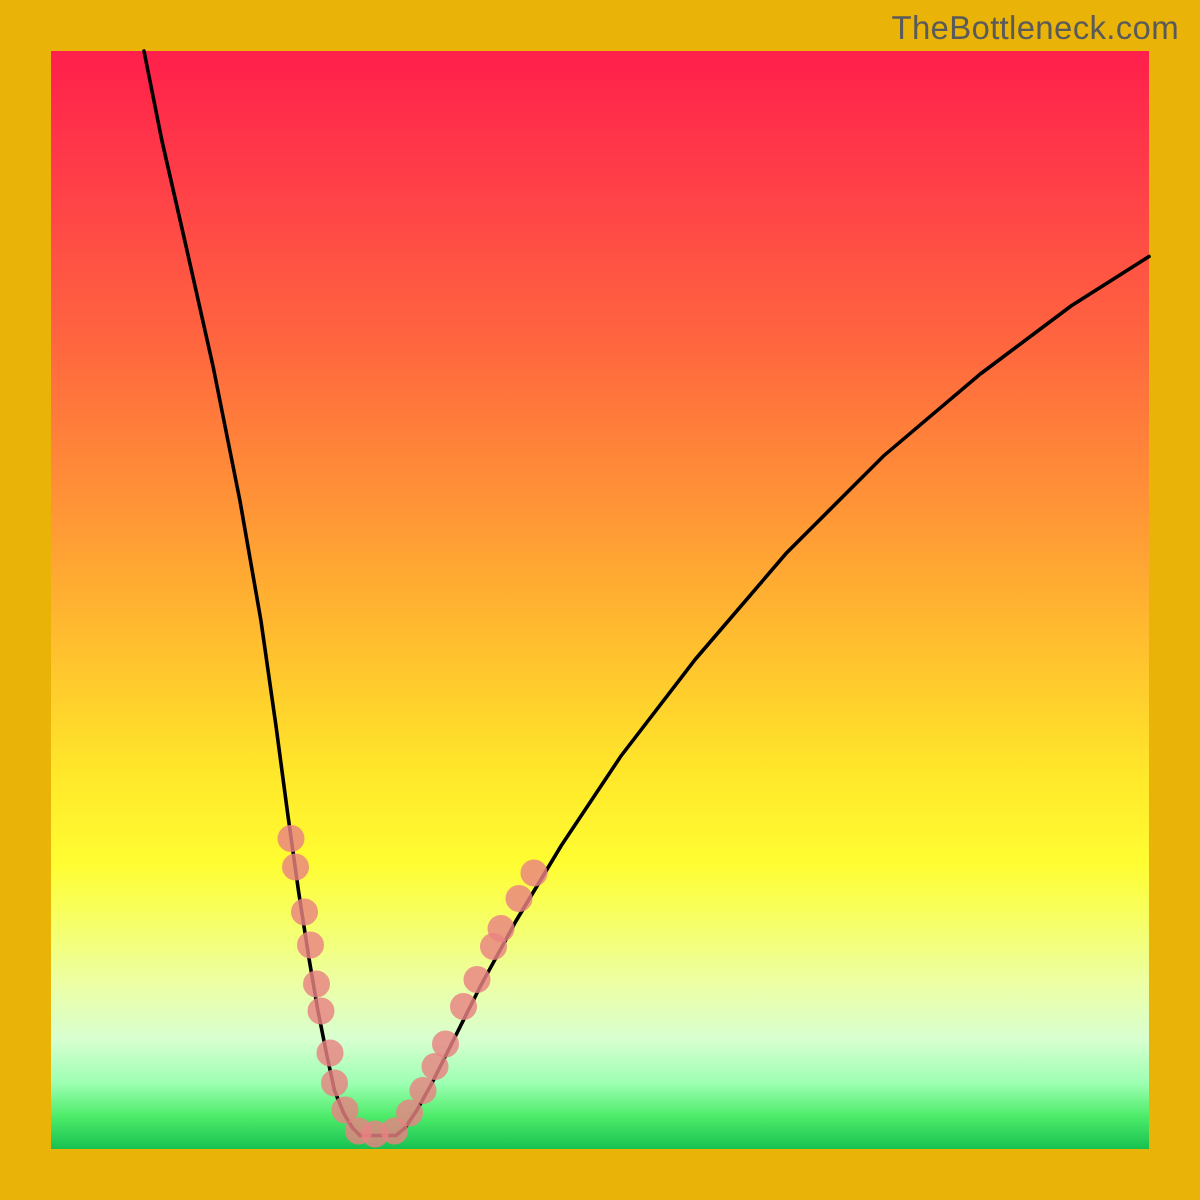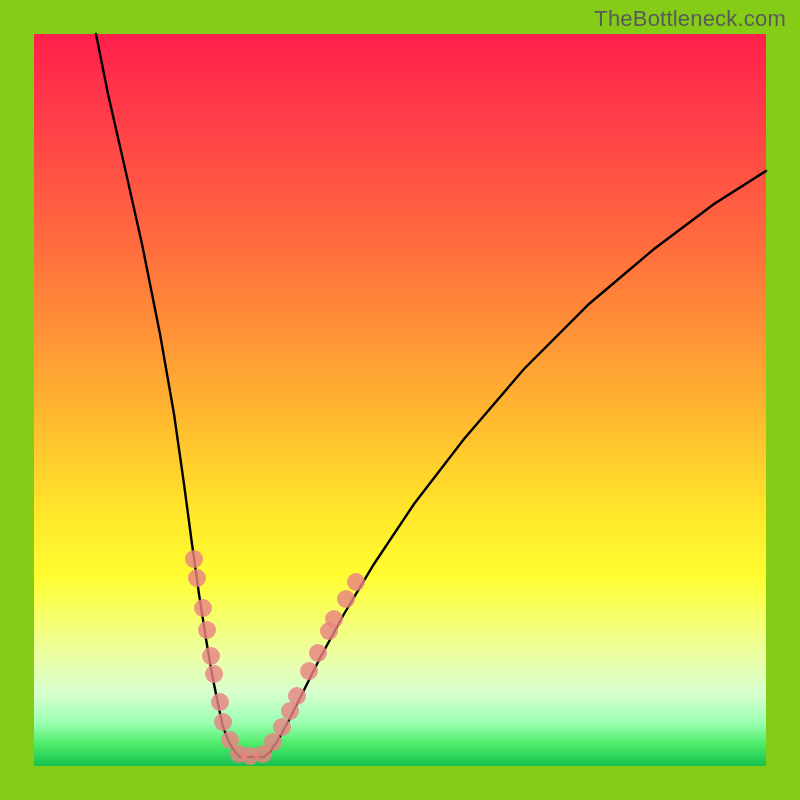--- a/index.html
+++ b/index.html
@@ -8,21 +8,21 @@
     width: 800px;
     height: 800px;
     overflow: hidden;
     background: #000;
     font-family: Arial, Helvetica, sans-serif;
   }
   .frame {
     position: absolute;
     left: 0; top: 0;
     width: 800px; height: 800px;
-    background: #84cc16;
+    background: #eab308;
   }
   .plot-area {
     position: absolute;
     left: 34px;
     top: 34px;
     width: 732px;
     height: 732px;
     background: linear-gradient(to bottom,
       #ff1f4b 0%,
       #ff3f48 12%,

